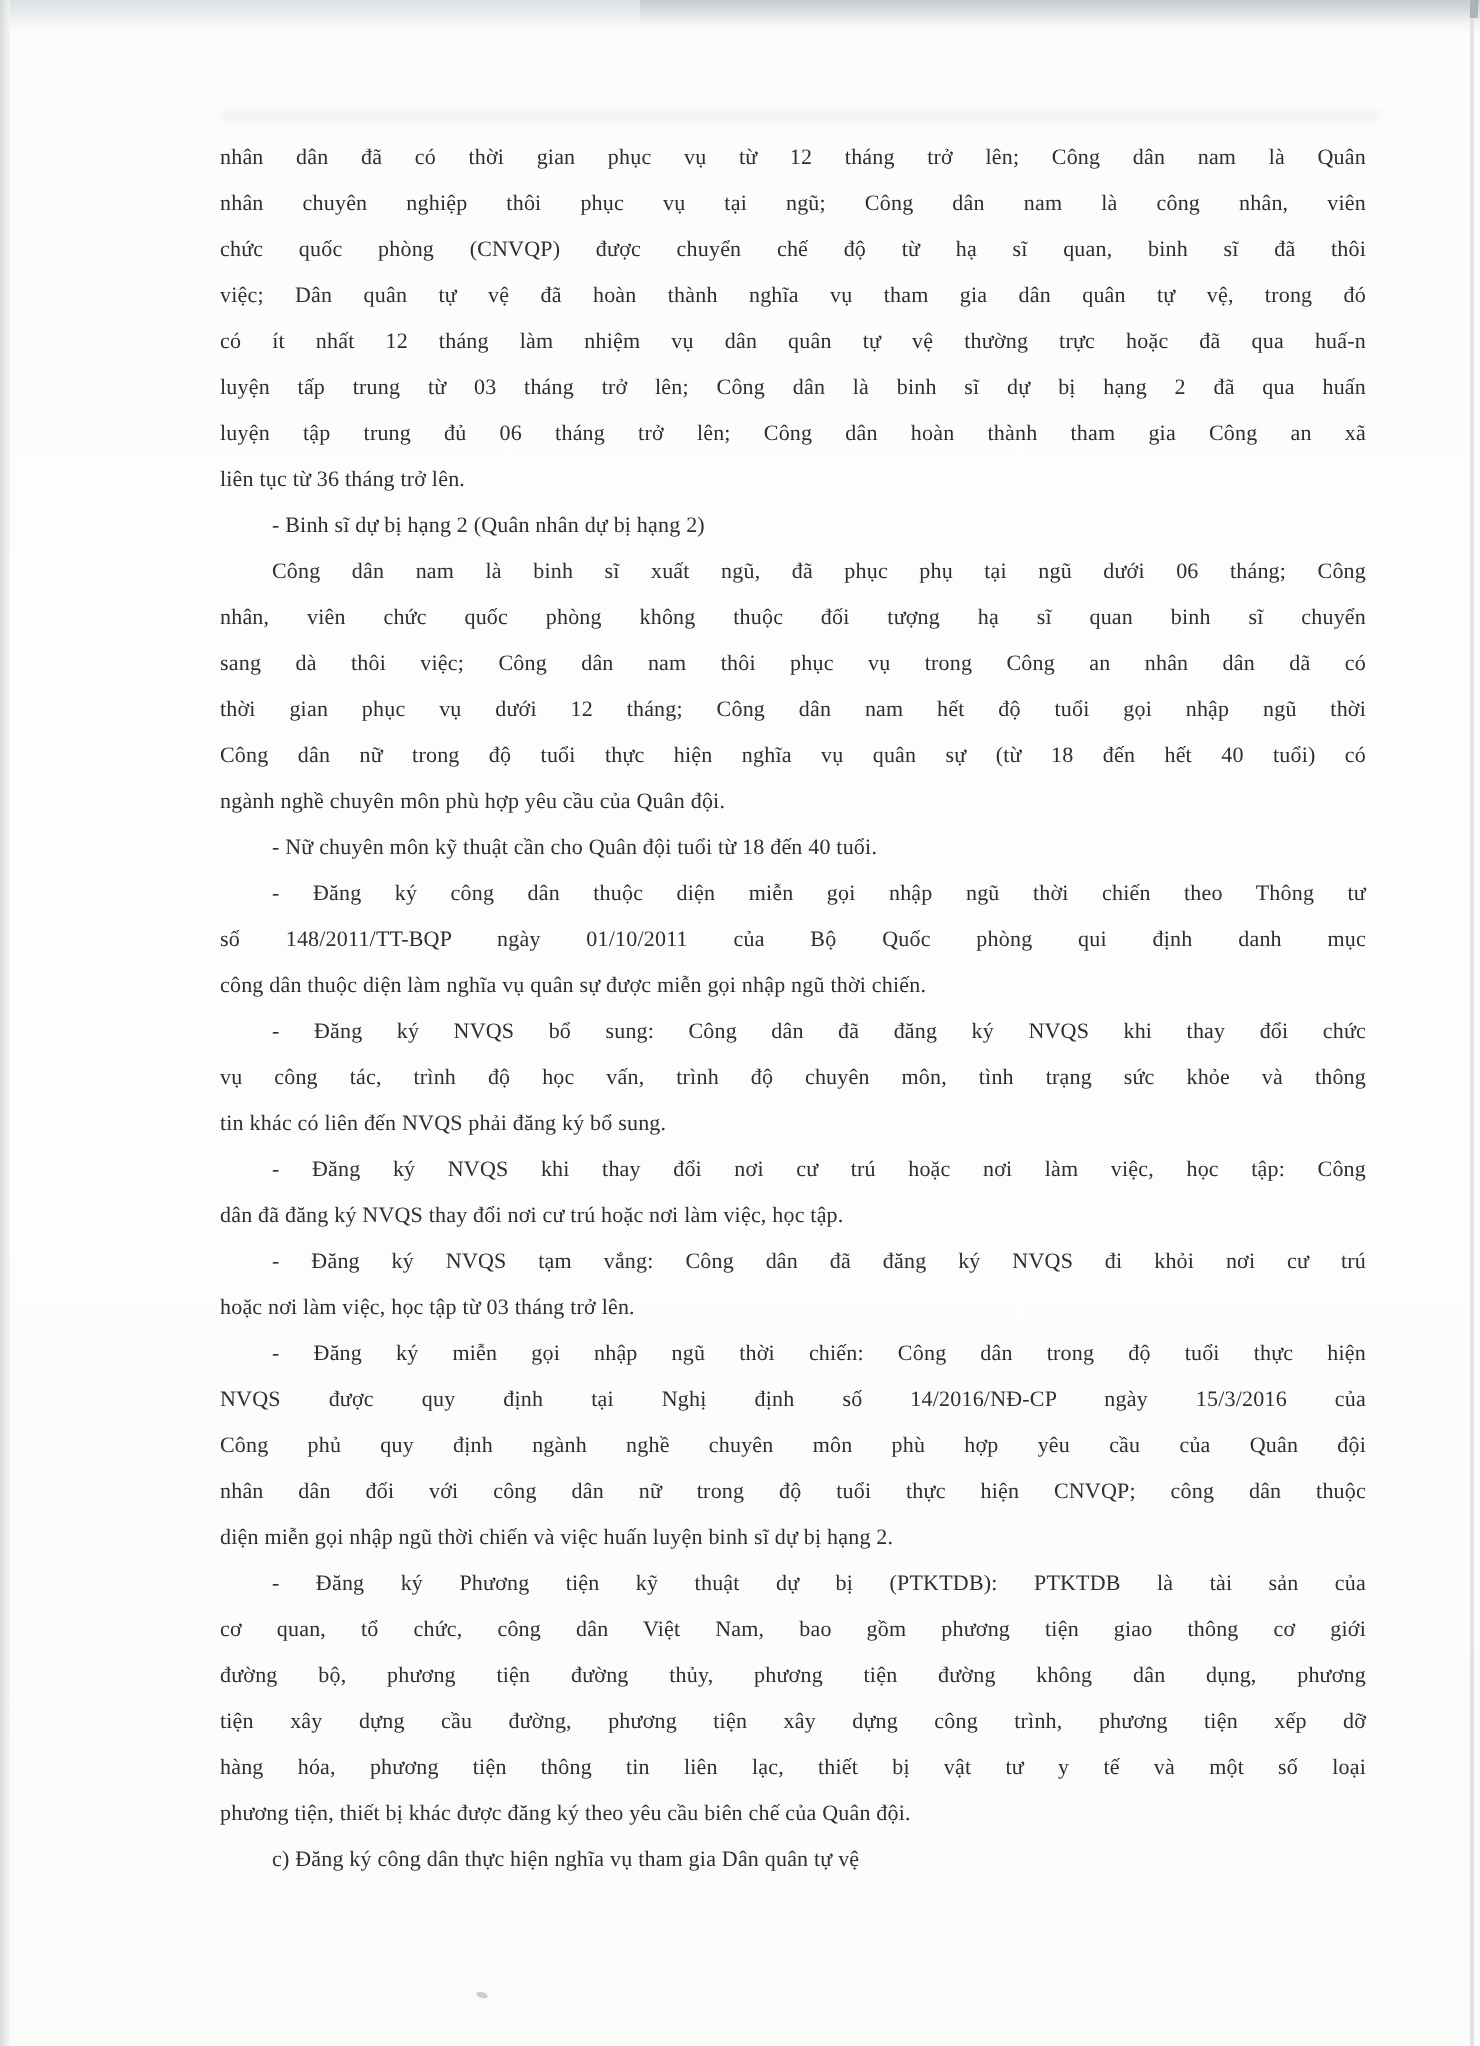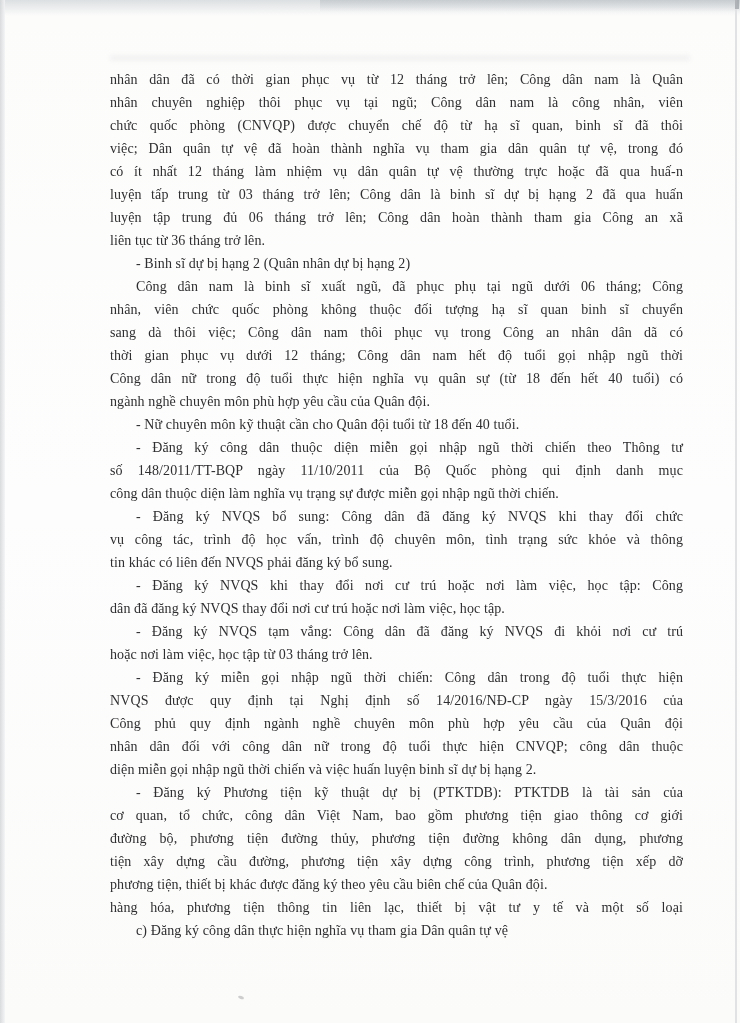--- a/index.html
+++ b/index.html
@@ -50,21 +50,21 @@
     background: #a8a8a8; opacity: 0.55; border-radius: 50%;
     transform: rotate(18deg);
   }
   
   .doc {
     position: absolute;
     top: 68px;
     left: 110px;
     width: 573px;
     color: #2e2e30;
-    font-size: 14px;
+    font-size: 11px;
     letter-spacing: 0.1px;
   }
   .para { margin: 0; padding: 0; }
   .ln {
     height: 23px;
     line-height: 23px;
     text-align: justify;
     text-align-last: justify;
     white-space: nowrap;
   }
@@ -103,22 +103,22 @@
         <div class="ln just">sang dà thôi việc; Công dân nam thôi phục vụ trong Công an nhân dân dã có</div>
         <div class="ln just">thời gian phục vụ dưới 12 tháng; Công dân nam hết độ tuổi gọi nhập ngũ thời</div>
         <div class="ln just">Công dân nữ trong độ tuổi thực hiện nghĩa vụ quân sự (từ 18 đến hết 40 tuổi) có</div>
         <div class="ln last">ngành nghề chuyên môn phù hợp yêu cầu của Quân đội.</div>
       </div>
       <div class="para">
         <div class="ln last ind">- Nữ chuyên môn kỹ thuật cần cho Quân đội tuổi từ 18 đến 40 tuổi.</div>
       </div>
       <div class="para">
         <div class="ln just ind">- Đăng ký công dân thuộc diện miễn gọi nhập ngũ thời chiến theo Thông tư</div>
-        <div class="ln just">số 148/2011/TT-BQP ngày 11/10/2011 của Bộ Quốc phòng qui định danh mục</div>
-        <div class="ln last">công dân thuộc diện làm nghĩa vụ trạng sự được miễn gọi nhập ngũ thời chiến.</div>
+        <div class="ln just">số 148/2011/TT-BQP ngày 01/10/2011 của Bộ Quốc phòng qui định danh mục</div>
+        <div class="ln last">công dân thuộc diện làm nghĩa vụ quân sự được miễn gọi nhập ngũ thời chiến.</div>
       </div>
       <div class="para">
         <div class="ln just ind">- Đăng ký NVQS bổ sung: Công dân đã đăng ký NVQS khi thay đổi chức</div>
         <div class="ln just">vụ công tác, trình độ học vấn, trình độ chuyên môn, tình trạng sức khỏe và thông</div>
         <div class="ln last">tin khác có liên đến NVQS phải đăng ký bổ sung.</div>
       </div>
       <div class="para">
         <div class="ln just ind">- Đăng ký NVQS khi thay đổi nơi cư trú hoặc nơi làm việc, học tập: Công</div>
         <div class="ln last">dân đã đăng ký NVQS thay đổi nơi cư trú hoặc nơi làm việc, học tập.</div>
       </div>
@@ -131,20 +131,20 @@
         <div class="ln just">NVQS được quy định tại Nghị định số 14/2016/NĐ-CP ngày 15/3/2016 của</div>
         <div class="ln just">Công phủ quy định ngành nghề chuyên môn phù hợp yêu cầu của Quân đội</div>
         <div class="ln just">nhân dân đối với công dân nữ trong độ tuổi thực hiện CNVQP; công dân thuộc</div>
         <div class="ln last">diện miễn gọi nhập ngũ thời chiến và việc huấn luyện binh sĩ dự bị hạng 2.</div>
       </div>
       <div class="para">
         <div class="ln just ind">- Đăng ký Phương tiện kỹ thuật dự bị (PTKTDB): PTKTDB là tài sản của</div>
         <div class="ln just">cơ quan, tổ chức, công dân Việt Nam, bao gồm phương tiện giao thông cơ giới</div>
         <div class="ln just">đường bộ, phương tiện đường thủy, phương tiện đường không dân dụng, phương</div>
         <div class="ln just">tiện xây dựng cầu đường, phương tiện xây dựng công trình, phương tiện xếp dỡ</div>
+        <div class="ln just">hàng hóa, phương tiện thông tin liên lạc, thiết bị vật tư y tế và một số loại</div>
         <div class="ln last">phương tiện, thiết bị khác được đăng ký theo yêu cầu biên chế của Quân đội.</div>
-        <div class="ln just">hàng hóa, phương tiện thông tin liên lạc, thiết bị vật tư y tế và một số loại</div>
       </div>
       <div class="para">
         <div class="ln last ind">c) Đăng ký công dân thực hiện nghĩa vụ tham gia Dân quân tự vệ</div>
       </div>
     </div>
 </div>
 
 </body></html>

